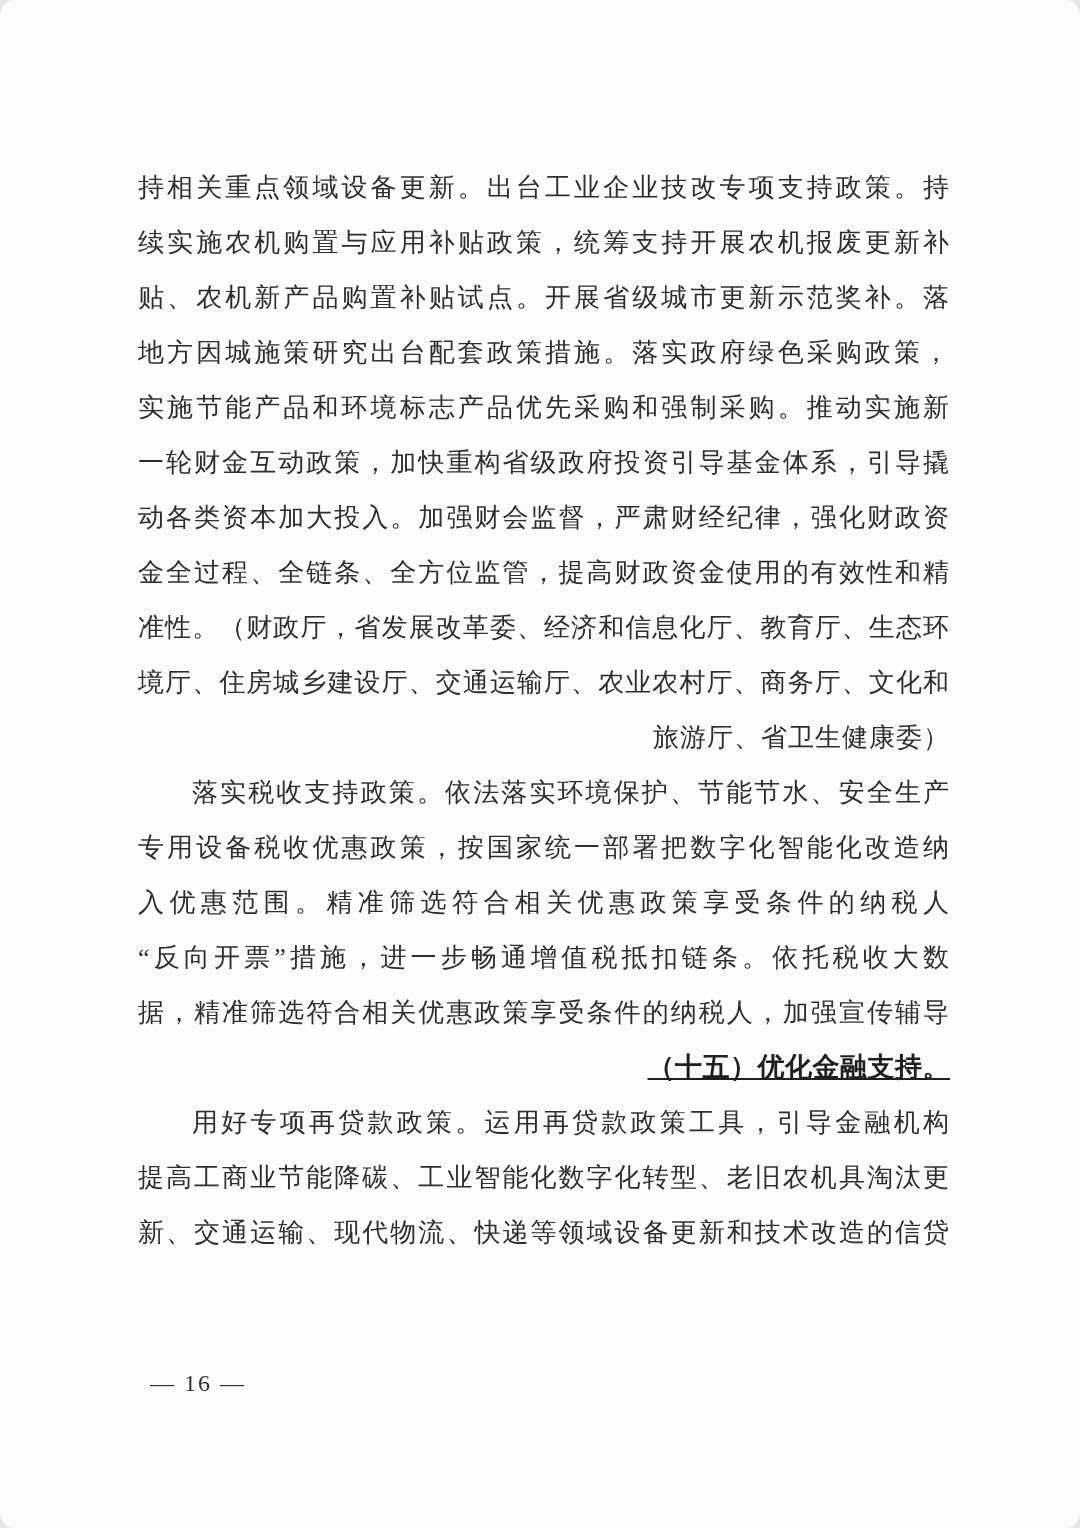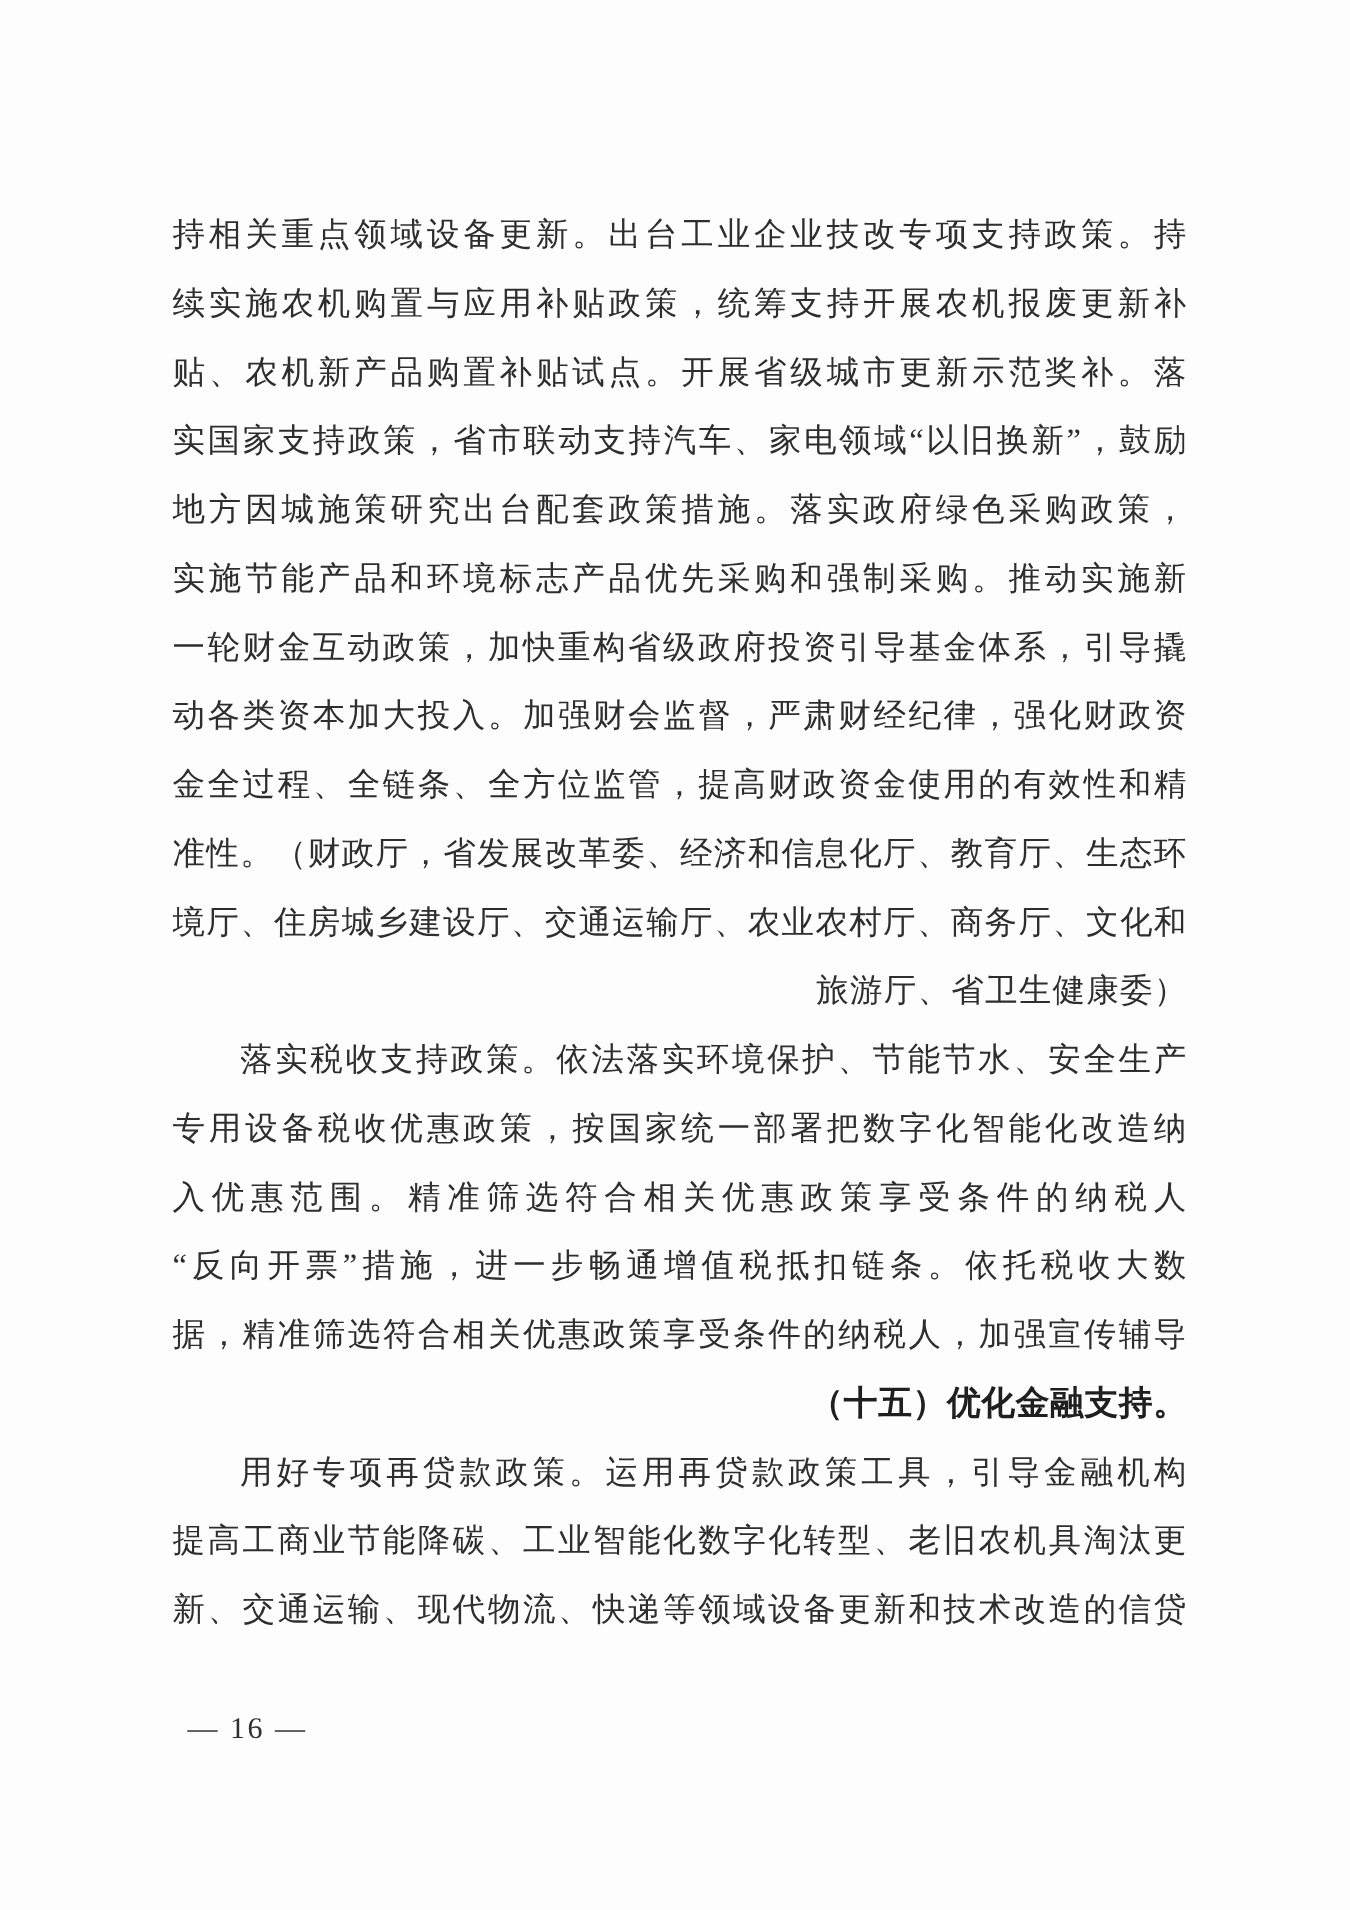--- a/index.html
+++ b/index.html
@@ -9,20 +9,21 @@
   }
   .page {
     position: relative;
     width: 1080px;
     height: 1528px;
     margin: 0 auto;
     background: #fdfdfd;
     font-family: "Liberation Serif", "DejaVu Serif", serif;
     color: #2e2e2e;
     overflow: hidden;
+    border-radius: 15px;
   }
   .content {
     position: absolute;
     left: 138px;
     top: 160px;
     width: 812px;
   }
   .line {
     height: 55px;
     line-height: 55px;
@@ -38,20 +39,21 @@
     text-justify: inter-character;
   }
   .line.indent {
     text-indent: 54px;
   }
   .line.heading {
     font-weight: 700;
     color: #1f1f1f;
     font-size: 27px;
     letter-spacing: 0.5px;
+    text-decoration: underline;
   }
   .para {
     margin: 0;
     padding: 0;
   }
   .footer {
     position: absolute;
     left: 150px;
     top: 1362px;
     height: 42px;
@@ -64,21 +66,20 @@
 </head>
 <body>
 
 <div class="page">
   <div class="content">
 
     <div class="para">
       <div class="line stretch">持相关重点领域设备更新。出台工业企业技改专项支持政策。持</div>
       <div class="line stretch">续实施农机购置与应用补贴政策，统筹支持开展农机报废更新补</div>
       <div class="line stretch">贴、农机新产品购置补贴试点。开展省级城市更新示范奖补。落</div>
-      <div class="line stretch">实国家支持政策，省市联动支持汽车、家电领域“以旧换新”，鼓励</div>
       <div class="line stretch">地方因城施策研究出台配套政策措施。落实政府绿色采购政策，</div>
       <div class="line stretch">实施节能产品和环境标志产品优先采购和强制采购。推动实施新</div>
       <div class="line stretch">一轮财金互动政策，加快重构省级政府投资引导基金体系，引导撬</div>
       <div class="line stretch">动各类资本加大投入。加强财会监督，严肃财经纪律，强化财政资</div>
       <div class="line stretch">金全过程、全链条、全方位监管，提高财政资金使用的有效性和精</div>
       <div class="line stretch">准性。（财政厅，省发展改革委、经济和信息化厅、教育厅、生态环</div>
       <div class="line stretch">境厅、住房城乡建设厅、交通运输厅、农业农村厅、商务厅、文化和</div>
       <div class="line">旅游厅、省卫生健康委）</div>
     </div>
 

